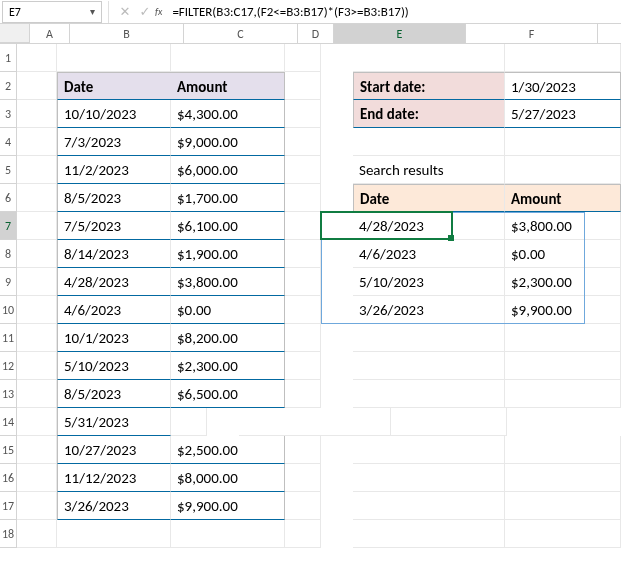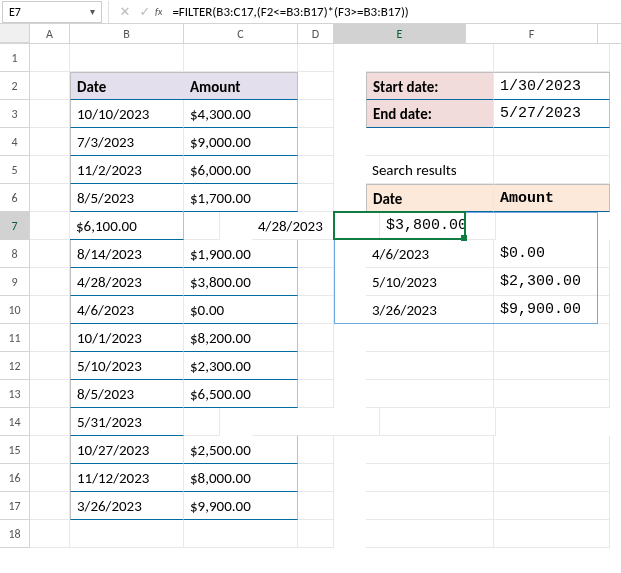--- a/index.html
+++ b/index.html
@@ -87,21 +87,21 @@
     border-right:1px solid #e8e8e8;
     border-bottom:1px solid #e8e8e8;
     height:28px;
     line-height:28px;
     padding:0 6px;
     overflow:hidden;
     white-space:nowrap;
     font-size:15px;
   }
   
-  .cA{width:40px;} .cB{width:114px;} .cC{width:114px;} .cD{width:36px;} .cE{width:128px;margin-left:32px;} .cF{width:116px;font-family:Liberation Mono, monospace;}
+  .cA{width:40px;} .cB{width:114px;} .cC{width:114px;} .cD{width:36px;} .cE{width:152px;margin-left:32px;} .cF{width:116px;}
   .hA{width:40px;} .hB{width:114px;} .hC{width:114px;} .hD{width:36px;} .hE{width:132px;} .hF{width:132px;}
 
   .th-main { font-weight:bold; border:1px solid #bfbfbf; background:#E4DFEC; }
   .th-main.first{ border-right:none;}
   .th-main.second{ border-left:none;}
   .tbl-bL{border-left:1px solid #bfbfbf;}
   .tbl-bR{border-right:1px solid #bfbfbf;}
   .tbl-bT{border-top:1px solid #bfbfbf;}
   .tbl-bB{border-bottom:1px solid #0369a1;}
 
@@ -219,20 +219,21 @@
         <div class="cell cA"></div>
         <div class="cell cB tbl-bL tbl-bB">8/5/2023</div>
         <div class="cell cC tbl-bR tbl-bB">$1,700.00</div>
         <div class="cell cD"></div>
         <div class="cell cE orange-h tbl-bL tbl-bT tbl-bB">Date</div>
         <div class="cell cF orange-h tbl-bR tbl-bT tbl-bB">Amount</div>
       </div>
 
       <div class="crow">
         <div class="cell cA"></div>
+        <div class="cell cB tbl-bL tbl-bB">7/5/2023</div>
         <div class="cell cC tbl-bR tbl-bB">$6,100.00</div>
         <div class="cell cD"></div>
         <div class="cell cE">4/28/2023</div>
         <div class="cell cF">$3,800.00</div>
       </div>
 
       <div class="crow">
         <div class="cell cA"></div>
         <div class="cell cB tbl-bL tbl-bB">8/14/2023</div>
         <div class="cell cC tbl-bR tbl-bB">$1,900.00</div>

